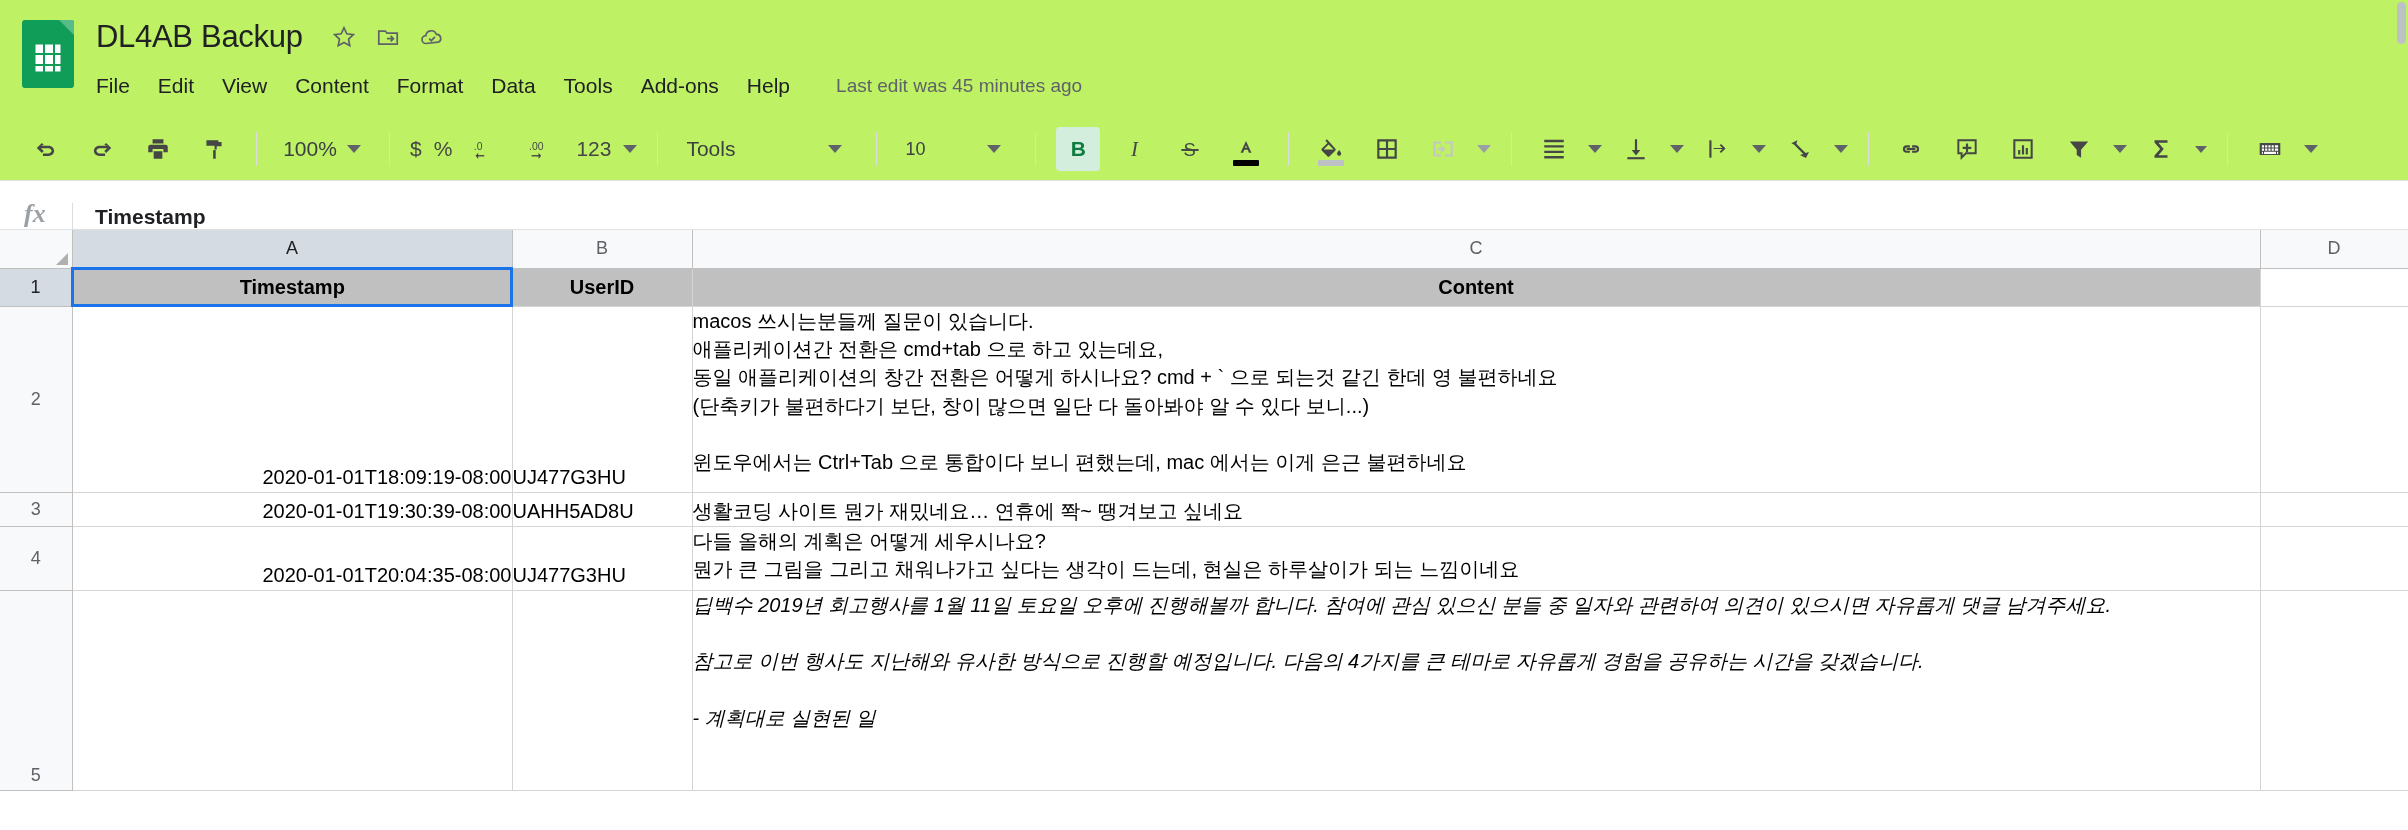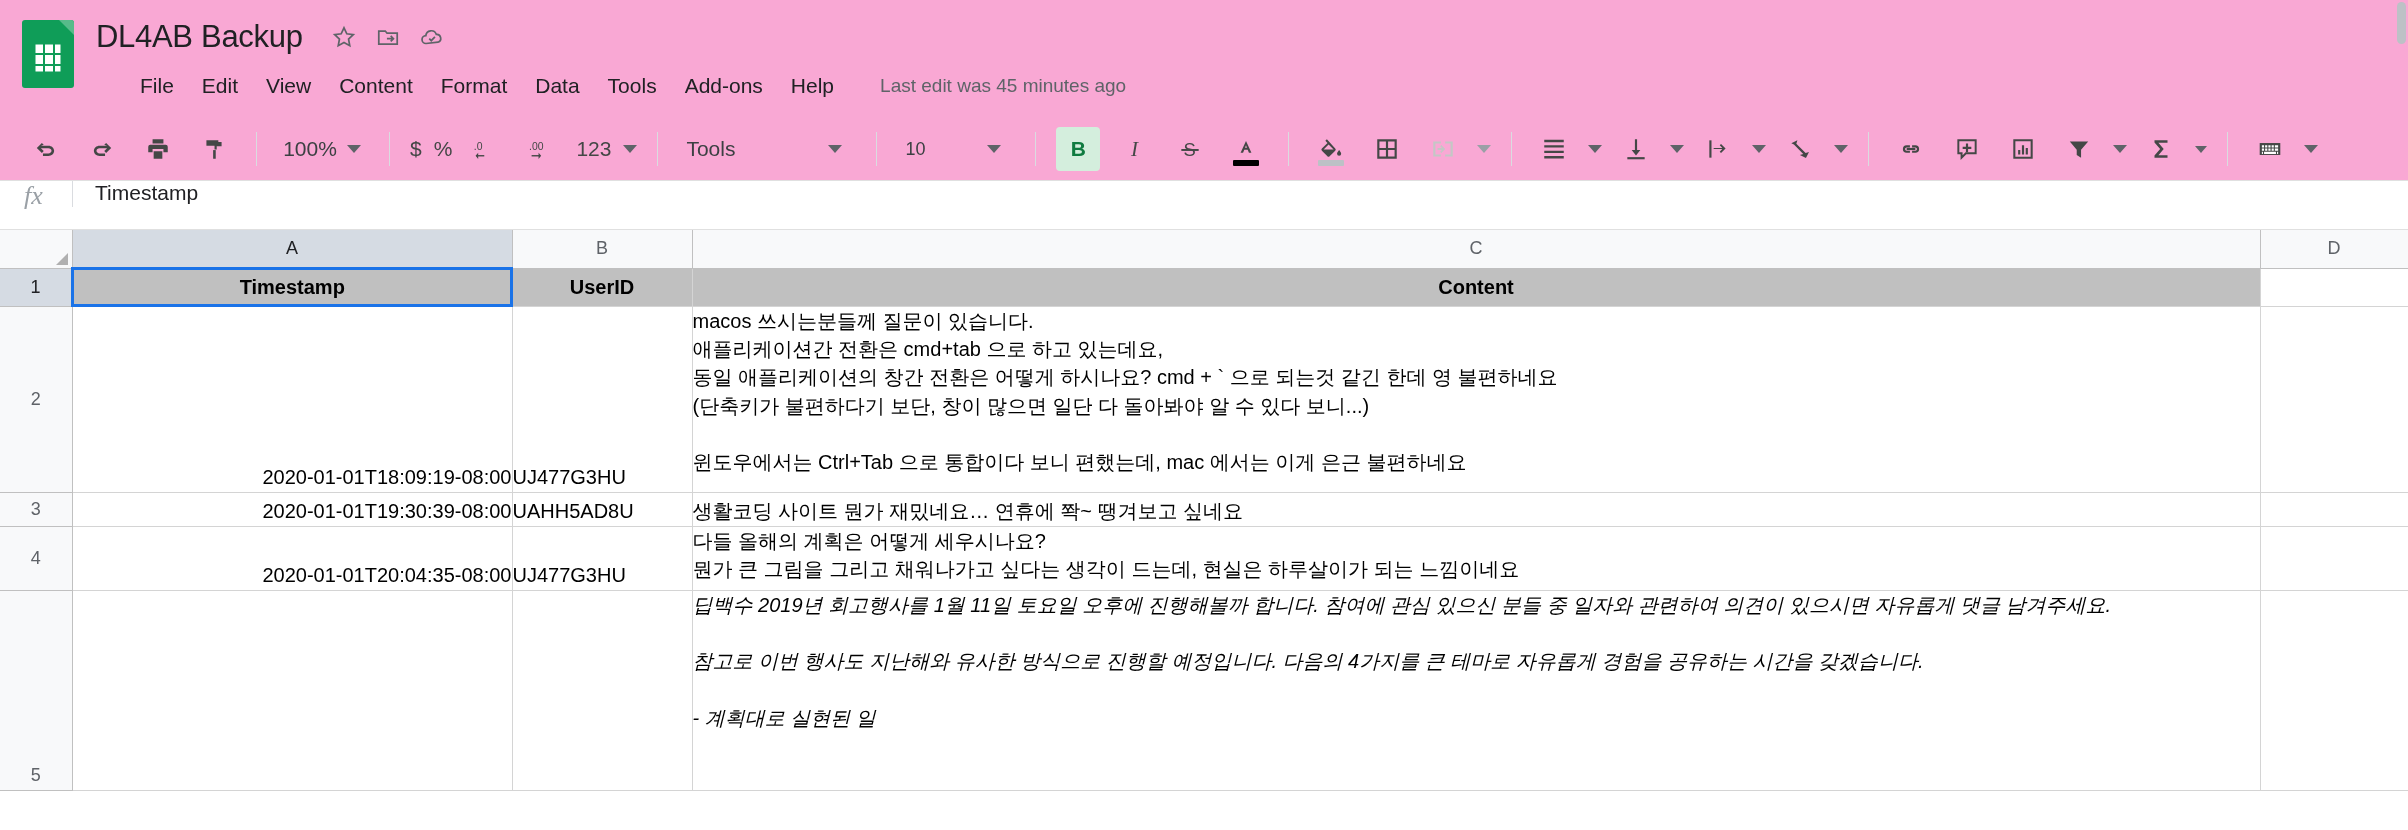--- a/index.html
+++ b/index.html
@@ -6,21 +6,21 @@
   html, body {
     margin: 0; padding: 0;
     width: 2408px; height: 830px;
     overflow: hidden;
     background: #ffffff;
     font-family: "Liberation Sans", "DejaVu Sans", sans-serif;
     -webkit-font-smoothing: antialiased;
   }
 
   
-  .app { width: 2408px; height: 709px; position: relative; background:#f9a8d4; }
+  .app { width: 2408px; height: 709px; position: relative; background:#bef264; }
 
   .topbar {
     display: flex;
     align-items: flex-start;
     padding: 14px 0 0 22px;
     height: 118px;
     position: relative;
   }
 
   .doc-logo {
@@ -73,21 +73,20 @@
   }
   .title-icons { display: flex; align-items: center; gap: 18px; margin-left: 22px; }
   .title-icons .ic { width: 26px; height: 26px; color: #5f6368; display:flex; align-items:center; justify-content:center; }
   .title-icons .ic svg { width: 26px; height: 26px; fill: none; stroke: #5f6368; stroke-width: 1.6; }
 
   .menu-row {
     display: flex; align-items: center;
     height: 40px;
     margin-top: 6px;
     white-space: nowrap;
-    margin-left: 44px;
   }
   .menu-item {
     font-size: 21px;
     color: #202124;
     padding: 4px 14px;
     border-radius: 4px;
     cursor: default;
   }
   .menu-item:first-child { padding-left: 0; }
   .last-edit {
@@ -152,26 +151,27 @@
   .size-box .lbl { font-size: 18px; color: #3c4043; }
   .color-swatch {
     position: absolute; left: 9px; bottom: 5px;
     width: 26px; height: 6px; border-radius: 1px;
   }
   .swatch-black { background: #000000; }
   .swatch-grey { background: #bdc1c6; }
 
   
   .formula-bar {
-    display: flex; align-items: flex-start;
+    display: flex; align-items: flex-end;
     height: 50px;
     border-top: 1px solid #e0e0e0;
     border-bottom: 1px solid #e0e0e0;
     background: #fff;
     padding-left: 24px;
+    font-weight: bold;
   }
   .fx {
     font-family: "Liberation Serif", "DejaVu Serif", serif;
     font-style: italic;
     font-size: 26px;
     color: #9aa0a6;
     width: 40px;
   }
   .fx-div { width: 1px; height: 26px; background: #dadce0; margin: 0 22px 0 8px; }
   .formula-value { font-size: 21px; color: #202124; }

